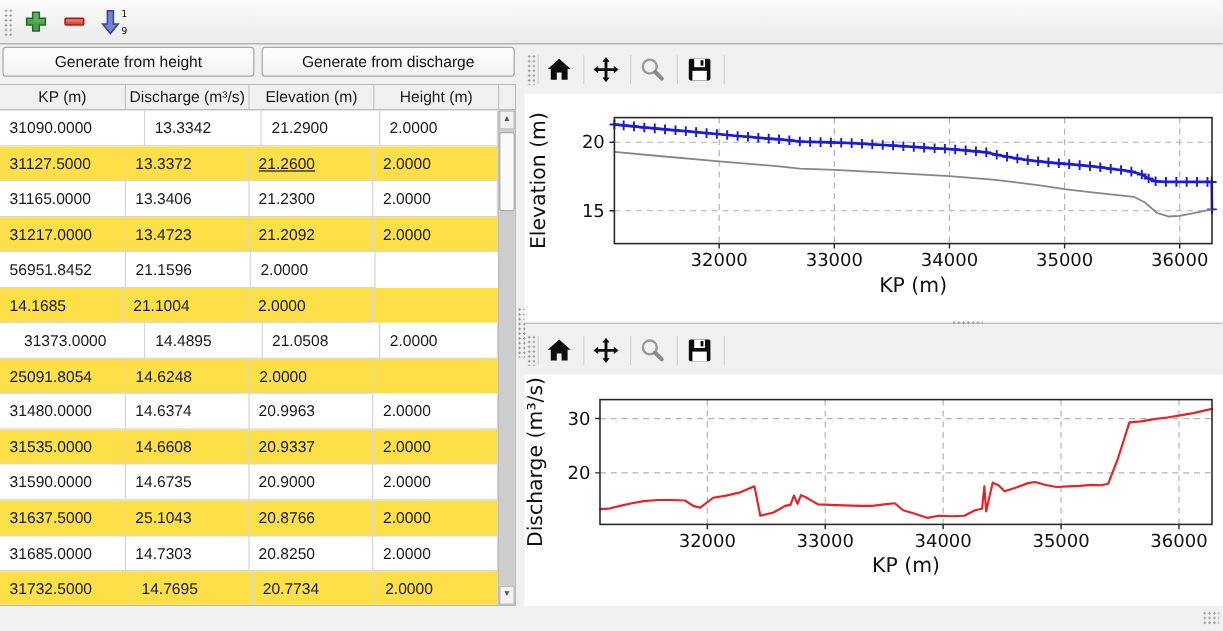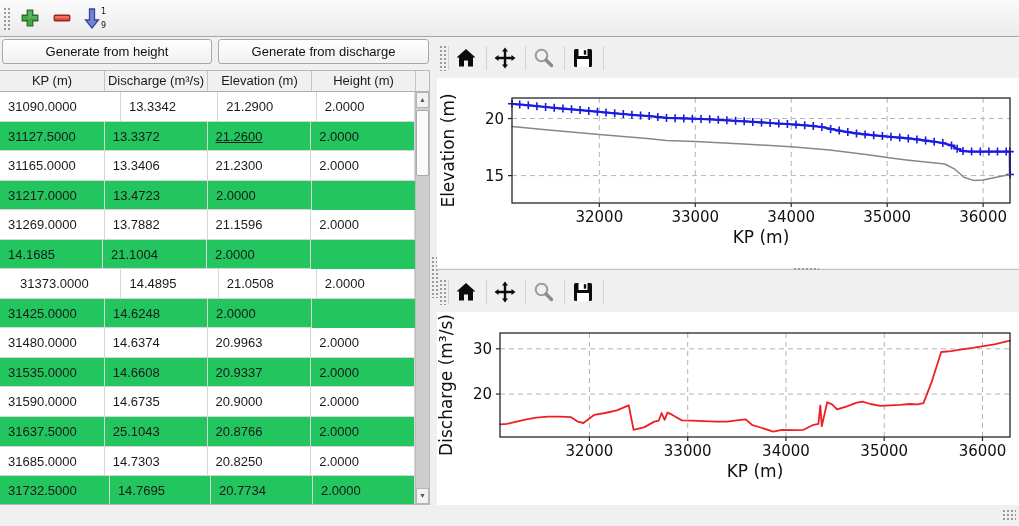--- a/index.html
+++ b/index.html
@@ -22,21 +22,21 @@
   .gen-btn{position:absolute;top:39px;height:25px;border:1px solid #a8a8a8;border-radius:3px;
     background:linear-gradient(#fefefe,#f1f1f1);font-family:"Liberation Sans",sans-serif;
     font-size:13px;color:#111;cursor:pointer;}
   .table{position:absolute;left:0;top:70px;width:430px;height:435px;background:#fff;
     border:1px solid #b8b8b8;border-left:none;}
   .thead{display:flex;height:21px;background:#f0f0f0;border-bottom:1px solid #aeaeae;}
   .th{font-size:13px;text-align:center;line-height:20px;border-right:1px solid #c4c4c4;
     overflow:hidden;white-space:nowrap;}
   .tbody{position:absolute;left:0;top:21px;right:14px;bottom:0;overflow:hidden;}
   .tr{display:flex;height:29.55px;background:#fff;}
-  .tr.alt{background:#22c55e;}
+  .tr.alt{background:#fde047;}
   .td{font-size:13px;line-height:29px;padding-left:8px;border-right:1px solid #d6d6d6;
     border-bottom:1px solid #d6d6d6;overflow:hidden;white-space:nowrap;}
   
   .vscroll{position:absolute;top:21px;right:0;width:14px;bottom:0;background:#cdcdcd;
     border-left:1px solid #bdbdbd;}
   .sbtn{position:absolute;left:0;width:13px;height:16px;background:#f2f2f2;
     border:1px solid #b5b5b5;font-size:7px;color:#555;text-align:center;line-height:14px;
     cursor:pointer;padding:0;}
   .sthumb{position:absolute;left:0;top:18px;width:13px;height:66px;background:#fafafa;
     border:1px solid #ababab;border-radius:2px;cursor:pointer;}
@@ -103,41 +103,41 @@
         </div>
         <div class="tr">
           <div class="td" style="width: 105px;">31165.0000</div>
           <div class="td" style="width: 103px;">13.3406</div>
           <div class="td" style="width: 104px;">21.2300</div>
           <div class="td" style="width: 104px;">2.0000</div>
         </div>
         <div class="tr alt">
           <div class="td" style="width: 105px;">31217.0000</div>
           <div class="td" style="width: 103px;">13.4723</div>
-          <div class="td" style="width: 104px;">2.0000</div>
-        </div>
-        <div class="tr">
-          <div class="td" style="width: 105px;">31269.0000</div>
-          <div class="td" style="width: 103px;">13.7882</div>
+          <div class="td" style="width: 104px;">21.2092</div>
+          <div class="td" style="width: 104px;">2.0000</div>
+        </div>
+        <div class="tr">
+          <div class="td" style="width: 105px;">56951.8452</div>
           <div class="td" style="width: 104px;">21.1596</div>
           <div class="td" style="width: 104px;">2.0000</div>
         </div>
         <div class="tr alt">
           <div class="td" style="width: 103px;">14.1685</div>
           <div class="td" style="width: 104px;">21.1004</div>
           <div class="td" style="width: 104px;">2.0000</div>
         </div>
         <div class="tr">
           <div class="td" style="width: 128px; padding-left: 20px;">31373.0000</div>
           <div class="td" style="width: 103px;">14.4895</div>
           <div class="td" style="width: 104px;">21.0508</div>
           <div class="td" style="width: 104px;">2.0000</div>
         </div>
         <div class="tr alt">
-          <div class="td" style="width: 105px;">31425.0000</div>
+          <div class="td" style="width: 105px;">25091.8054</div>
           <div class="td" style="width: 103px;">14.6248</div>
           <div class="td" style="width: 104px;">2.0000</div>
         </div>
         <div class="tr">
           <div class="td" style="width: 105px;">31480.0000</div>
           <div class="td" style="width: 103px;">14.6374</div>
           <div class="td" style="width: 104px;">20.9963</div>
           <div class="td" style="width: 104px;">2.0000</div>
         </div>
         <div class="tr alt">

